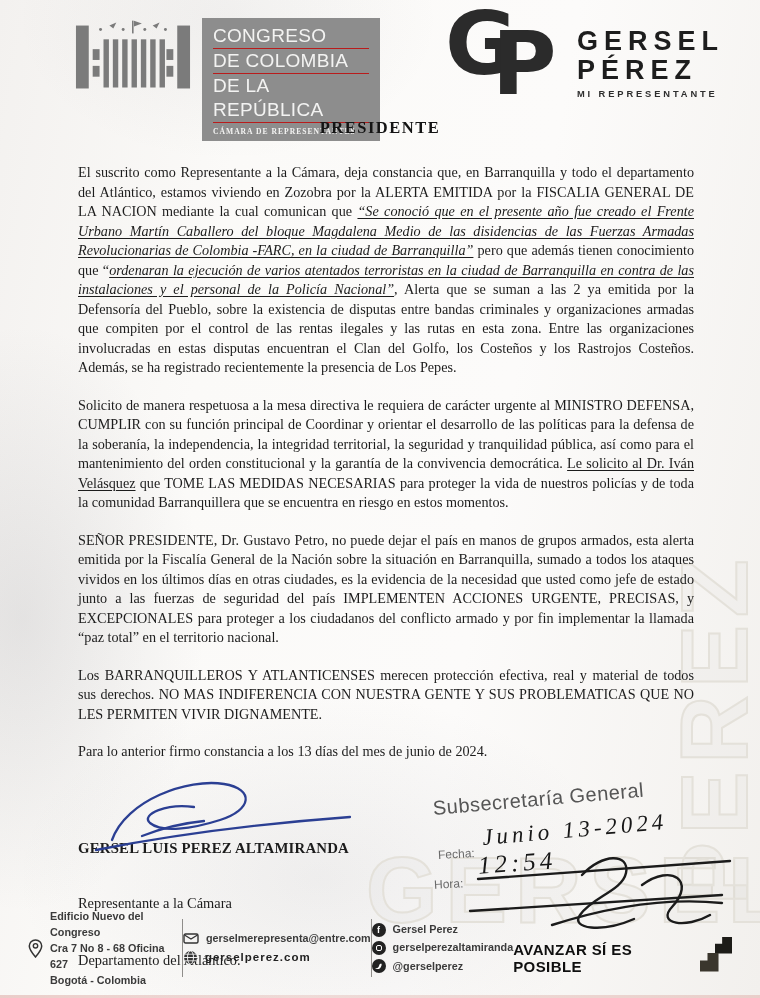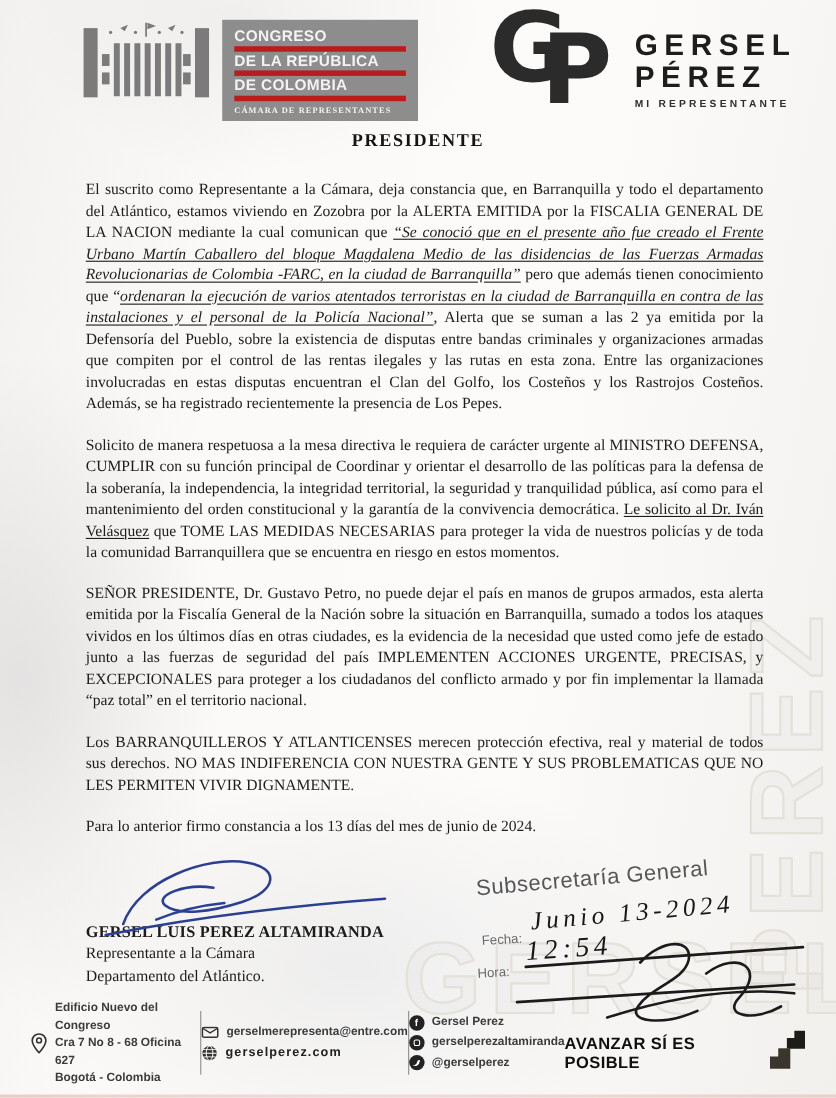--- a/index.html
+++ b/index.html
@@ -20,22 +20,22 @@
   .wm { position:absolute; z-index:1; font-family:"Liberation Sans",sans-serif; font-weight:800;
         color:rgba(0,0,0,0.015); -webkit-text-stroke:2px #e4e1da; letter-spacing:8px; }
   .wm-horizontal { left:366px; top:838px; font-size:92px; }
   .wm-vertical   { left:540px; top:676px; width:350px; font-size:94px; text-align:center;
                    transform:rotate(-90deg); }
 
   
   .congreso { position:absolute; left:74px; top:18px; display:flex; gap:10px; z-index:2; }
   .congreso-box { width:178px; background:#8d8d8d; color:#f3f3f2; padding:6px 11px 5px;
                   font-family:"Liberation Sans",sans-serif; }
-  .cb-line { font-weight:700; font-size:14px; line-height:1.26; letter-spacing:.3px;
-             border-bottom:5px solid #b91c1c; }
+  .cb-line { font-weight:400; font-size:19px; line-height:1.26; letter-spacing:.3px;
+             border-bottom:1px solid #b91c1c; }
   .cb-sub  { font-weight:700; font-size:7.6px; letter-spacing:1px; padding-top:4px;font-family:Liberation Serif, serif; }
 
   .gp { position:absolute; right:36px; top:8px; display:flex; align-items:center; gap:16px; z-index:2; }
   .gp-mark { position:relative; width:116px; height:102px; color:#2b2b2b;
              font-family:"DejaVu Sans",sans-serif; font-weight:800; }
   .gp-g { position:absolute; left:0;  top:-8px; font-size:88px; line-height:1; }
   .gp-p { position:absolute; left:47px; top:12px; font-size:88px; line-height:1; }
   .gp-text { padding-top:8px; }
   .gp-name { font-family:"Liberation Sans",sans-serif; font-weight:800; font-size:27px;
              line-height:1.04; letter-spacing:6px; color:#1d1d1d; }
@@ -48,21 +48,21 @@
   .doc-body  { position:absolute; top:153px; left:78px; width:616px; z-index:2;
                font-size:14.2px; line-height:19.5px; text-align:justify; }
   .doc-body p { margin:10px 0 18px; }
   .seg-italic { font-style:italic; }
   .seg-underline { text-decoration:underline; text-underline-offset:2px; }
 
   
   .sig { position:absolute; left:78px; top:778px; z-index:3; width:330px; }
   .sig-stroke { position:absolute; left:14px; top:-2px; }
   .sig-name { margin-top:62px; font-weight:700; font-size:14.8px; letter-spacing:.2px; }
-  .sig-role, .sig-dept { font-size:14.4px; line-height:1.45; }
+  .sig-role, .sig-dept { font-size:14.4px; line-height:1.45;margin-top:36px; }
 
   
   .stamp { position:absolute; left:434px; top:797px; width:306px; height:140px; z-index:3; }
   .stamp-title { font-family:"Liberation Sans",sans-serif; font-size:20px; color:#565656;
                  letter-spacing:.5px; transform:rotate(-5deg); transform-origin:left bottom; }
   .stamp-label { position:absolute; font-family:"Liberation Sans",sans-serif; font-size:12px;
                  color:#6a6a6a; transform:rotate(-3deg); }
   .lbl-fecha { left:4px; top:50px; }
   .lbl-hora  { left:0px; top:80px; }
   .hand { font-family:"Liberation Serif",serif; font-style:italic; color:#171717;
@@ -125,22 +125,22 @@
             <circle cx="93" cy="11" r="1.5"></circle>
           <path d="M36 7 l7 -3 -3 6 z"></path>
             <path d="M80 7 l7 -3 -3 6 z"></path>
           <rect x="59" y="2" width="1.6" height="13"></rect>
             <path d="M61 2 l8 3 -8 3 z"></path>
         </g>
       </svg>
     </span>
     <div class="congreso-box">
       <div class="cb-line">CONGRESO</div>
+      <div class="cb-line">DE COLOMBIA</div>
       <div class="cb-line">DE LA REPÚBLICA</div>
-      <div class="cb-line">DE COLOMBIA</div>
       <div class="cb-sub">CÁMARA DE REPRESENTANTES</div>
     </div>
   </div>
 
   <div class="gp">
     <div class="gp-mark">
       <span class="gp-g">G</span>
       <span class="gp-p">P</span>
     </div>
     <div class="gp-text">

